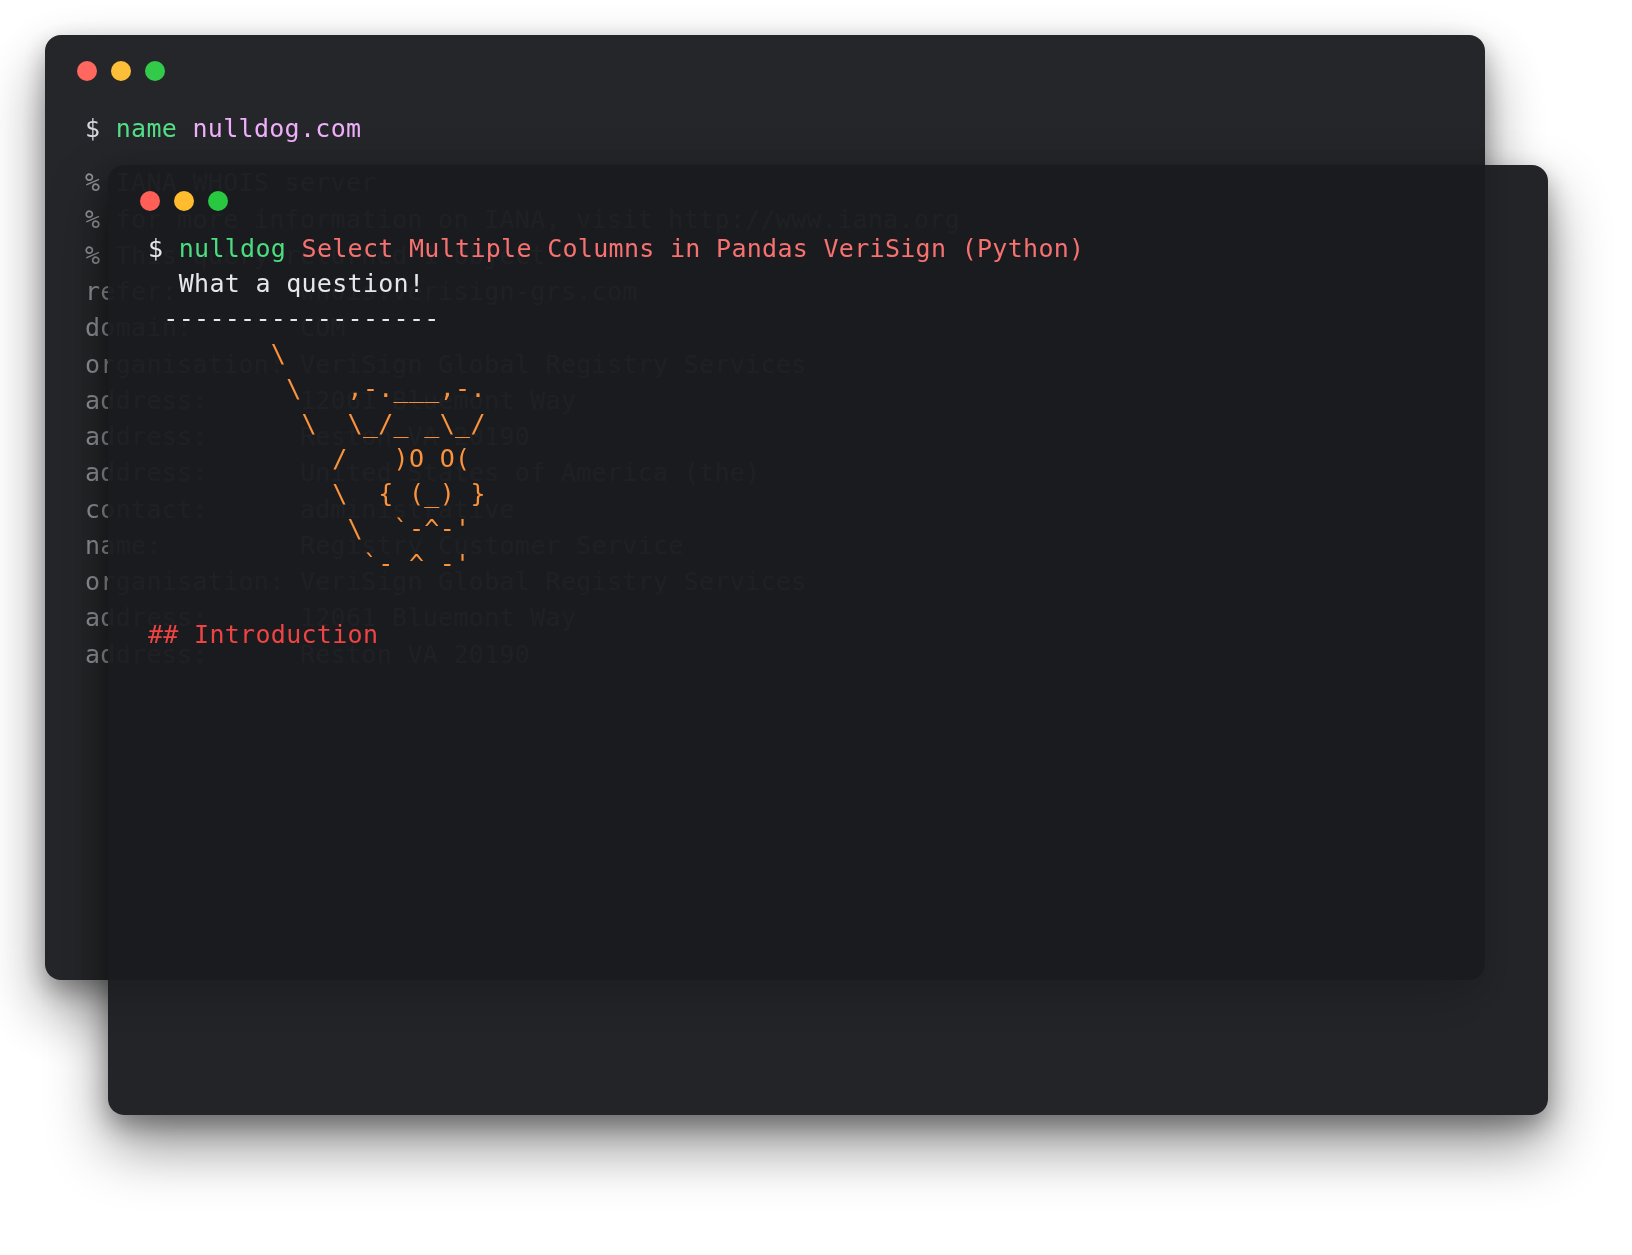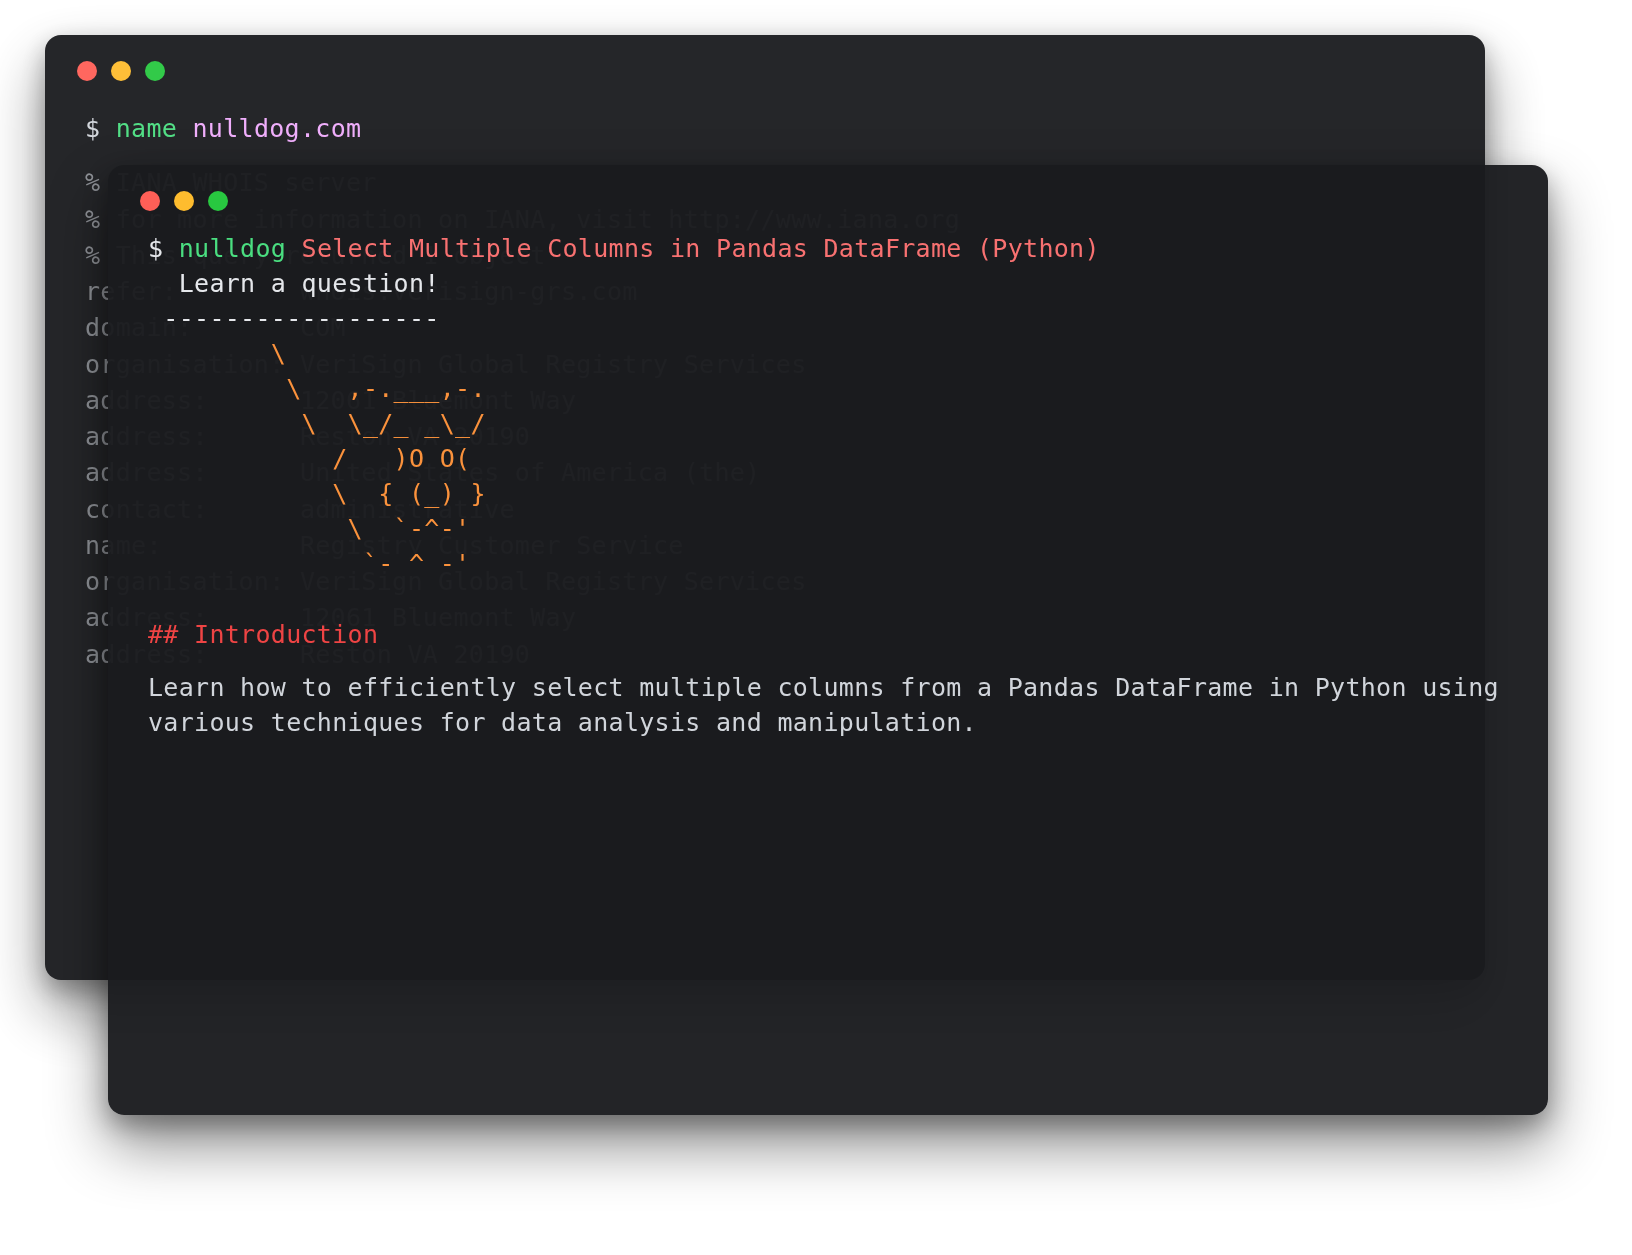--- a/index.html
+++ b/index.html
@@ -122,29 +122,28 @@
     <div class="light red"></div>
     <div class="light yellow"></div>
     <div class="light green"></div>
   </div>
   <div class="terminal-content">
     <div>
       <span class="prompt-symbol" style="color:#e5e7eb">$</span>
       <span> </span>
       <span class="cmd-green">nulldog</span>
       <span> </span>
-      <span class="cmd-red">Select Multiple Columns in Pandas DataFrame (Python)</span>
+      <span class="cmd-red">Select Multiple Columns in Pandas VeriSign (Python)</span>
     </div>
-    <pre class="ascii-speech">  Learn a question!</pre>
+    <pre class="ascii-speech">  What a question!</pre>
     <pre class="ascii-speech"> ------------------</pre>
     <pre class="ascii-art">        \
          \   ,-.___,-.
           \  \_/_ _\_/
             /   )O O(
             \  { (_) }
              \  `-^-'
               `- ^ -'</pre>
     <div class="spacer"></div>
     <div class="md-heading">## Introduction</div>
     <div class="spacer-sm"></div>
-    <div class="body-text">Learn how to efficiently select multiple columns from a Pandas DataFrame in Python using various techniques for data analysis and manipulation.</div>
   </div>
 </div>
 
 </body></html>

